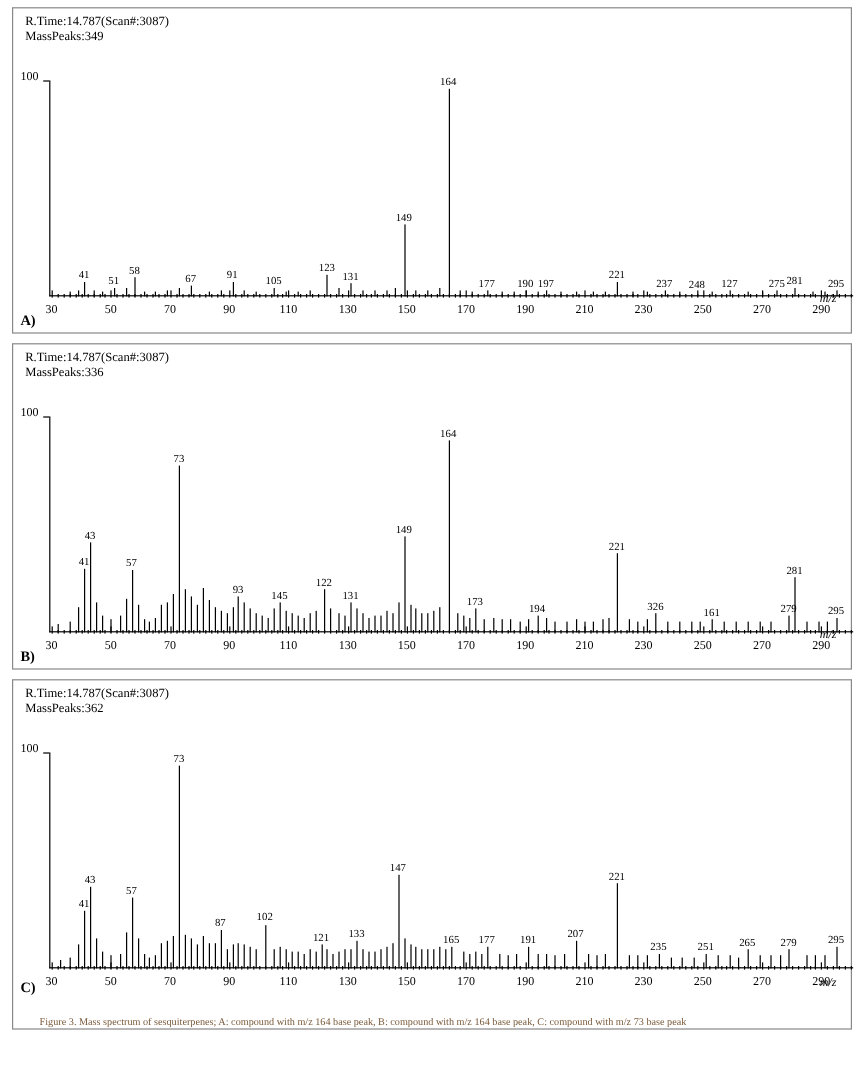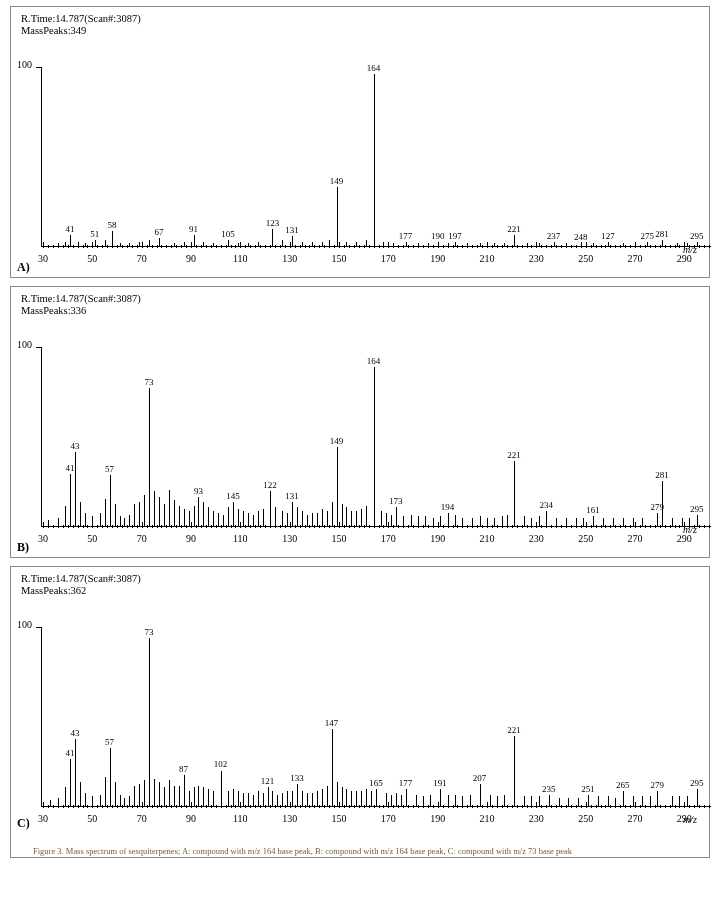--- a/index.html
+++ b/index.html
@@ -501,21 +501,21 @@
           <div class="peak-label" style="left: 295.5px; bottom: 81.1px;">149</div>
           <div class="peak" style="left: 332.5px; height: 160.2px;"></div>
           <div class="peak-label" style="left: 332.5px; bottom: 161.2px;">164</div>
           <div class="peak" style="left: 354.7px; height: 19.6px;"></div>
           <div class="peak-label" style="left: 354.7px; bottom: 20.6px;">173</div>
           <div class="peak" style="left: 406.5px; height: 14.2px;"></div>
           <div class="peak-label" style="left: 406.5px; bottom: 15.2px;">194</div>
           <div class="peak" style="left: 473.1px; height: 65.9px;"></div>
           <div class="peak-label" style="left: 473.1px; bottom: 66.9px;">221</div>
           <div class="peak" style="left: 505.2px; height: 16px;"></div>
-          <div class="peak-label" style="left: 505.2px; bottom: 17px;">234</div>
+          <div class="peak-label" style="left: 505.2px; bottom: 17px;">326</div>
           <div class="peak" style="left: 552.1px; height: 10.7px;"></div>
           <div class="peak-label" style="left: 552.1px; bottom: 11.7px;">161</div>
           <div class="peak" style="left: 616.2px; height: 14.2px;"></div>
           <div class="peak-label" style="left: 616.2px; bottom: 15.2px;">279</div>
           <div class="peak" style="left: 621.1px; height: 46.3px;"></div>
           <div class="peak-label" style="left: 621.1px; bottom: 47.3px;">281</div>
           <div class="peak" style="left: 655.7px; height: 12.5px;"></div>
           <div class="peak-label" style="left: 655.7px; bottom: 13.5px;">295</div>
           <div class="tick major" style="left: 2px;"></div>
           <div class="tick minor" style="left: 6.9px;"></div>

